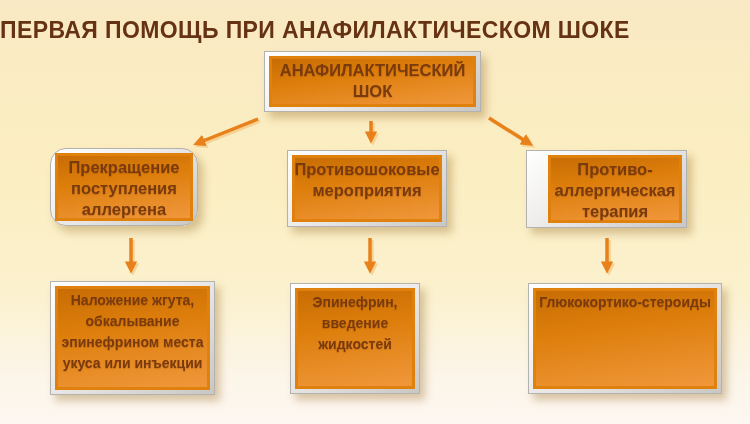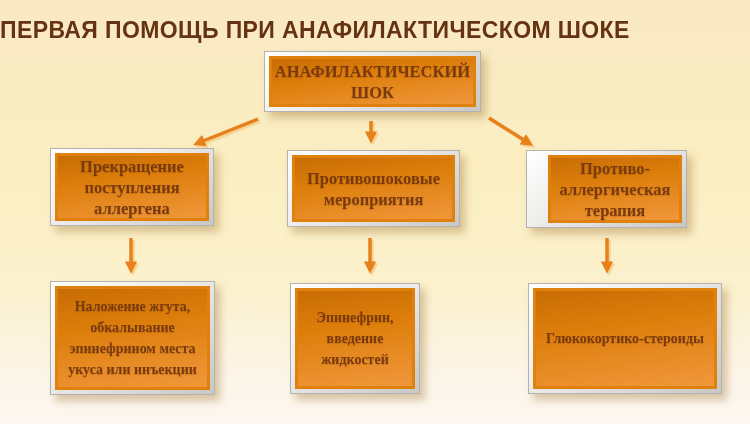--- a/index.html
+++ b/index.html
@@ -39,24 +39,22 @@
     padding: 4px;
     box-shadow: 5px 6px 8px rgba(160, 120, 55, 0.40);
   }
   .node-inner {
     box-sizing: border-box;
     width: 100%;
     height: 100%;
     border: 3px solid #e0810e;
     background: linear-gradient(172deg, #c86d05 0%, #dd7e0b 38%, #f0973b 100%);
     display: flex;
-    align-items: center;
     justify-content: center;
     text-align: center;
-    font-family: Liberation Serif, serif;
   }
   .node-label {
     display: block;
     padding: 1px 2px;
     font-weight: bold;
     color: #793a0e;
     text-shadow: 0 1px 1px rgba(120, 50, 0, 0.25);
   }
   .root-label   { font-size: 16.5px; line-height: 21px; }
   .branch-label { font-size: 16.5px; line-height: 21px; }
@@ -91,27 +89,27 @@
       <line x1="607" y1="238" x2="607" y2="263" marker-end="url(#head)"></line>
     </g>
   </svg>
 
   <div class="node" style="left:264px; top:51px; width:217px; height:61px;">
     <div class="node-inner">
       <span class="node-label root-label">АНАФИЛАКТИЧЕСКИЙ ШОК</span>
     </div>
   </div>
 
-  <div class="node" style="left:50px; top:148px; width:164px; height:78px;">
+  <div class="node" style="left:50px; top:148px; width:148px; height:78px;border-radius:16px;">
     <div class="node-inner">
       <span class="node-label branch-label">Прекращение поступления аллергена</span>
     </div>
   </div>
 
-  <div class="node" style="left:287px; top:150px; width:173px; height:77px;">
+  <div class="node" style="left:287px; top:150px; width:160px; height:77px;">
     <div class="node-inner">
       <span class="node-label branch-label">Противошоковые мероприятия</span>
     </div>
   </div>
 
   <div class="node" style="left:526px; top:150px; width:161px; height:78px;padding-left:21px;">
     <div class="node-inner">
       <span class="node-label branch-label">Противо-аллергическая терапия</span>
     </div>
   </div>

